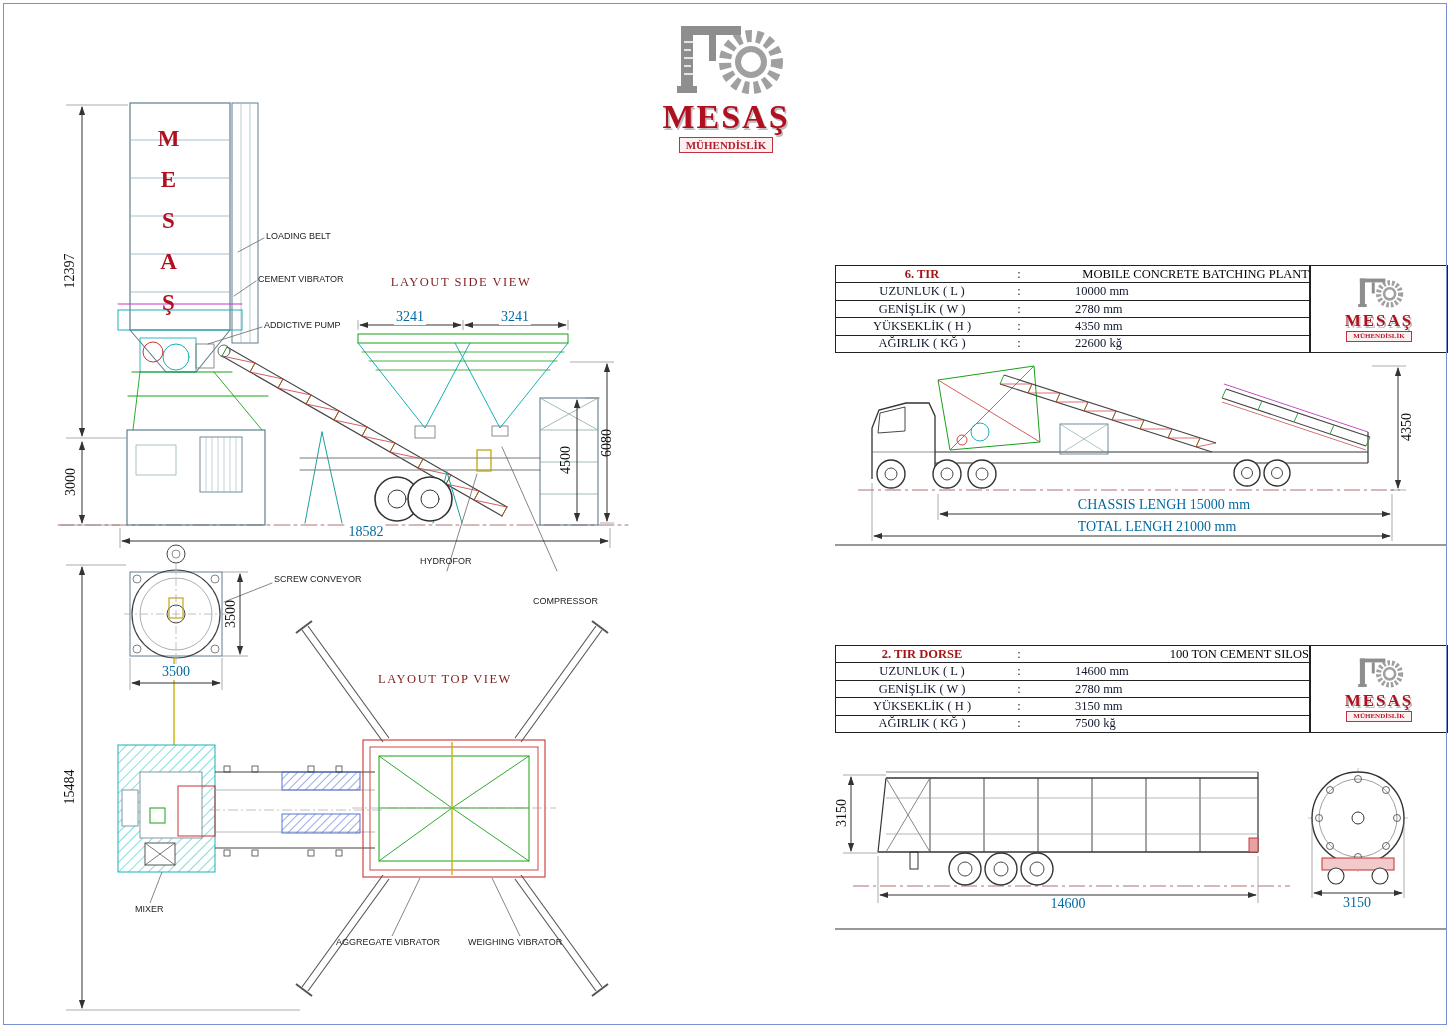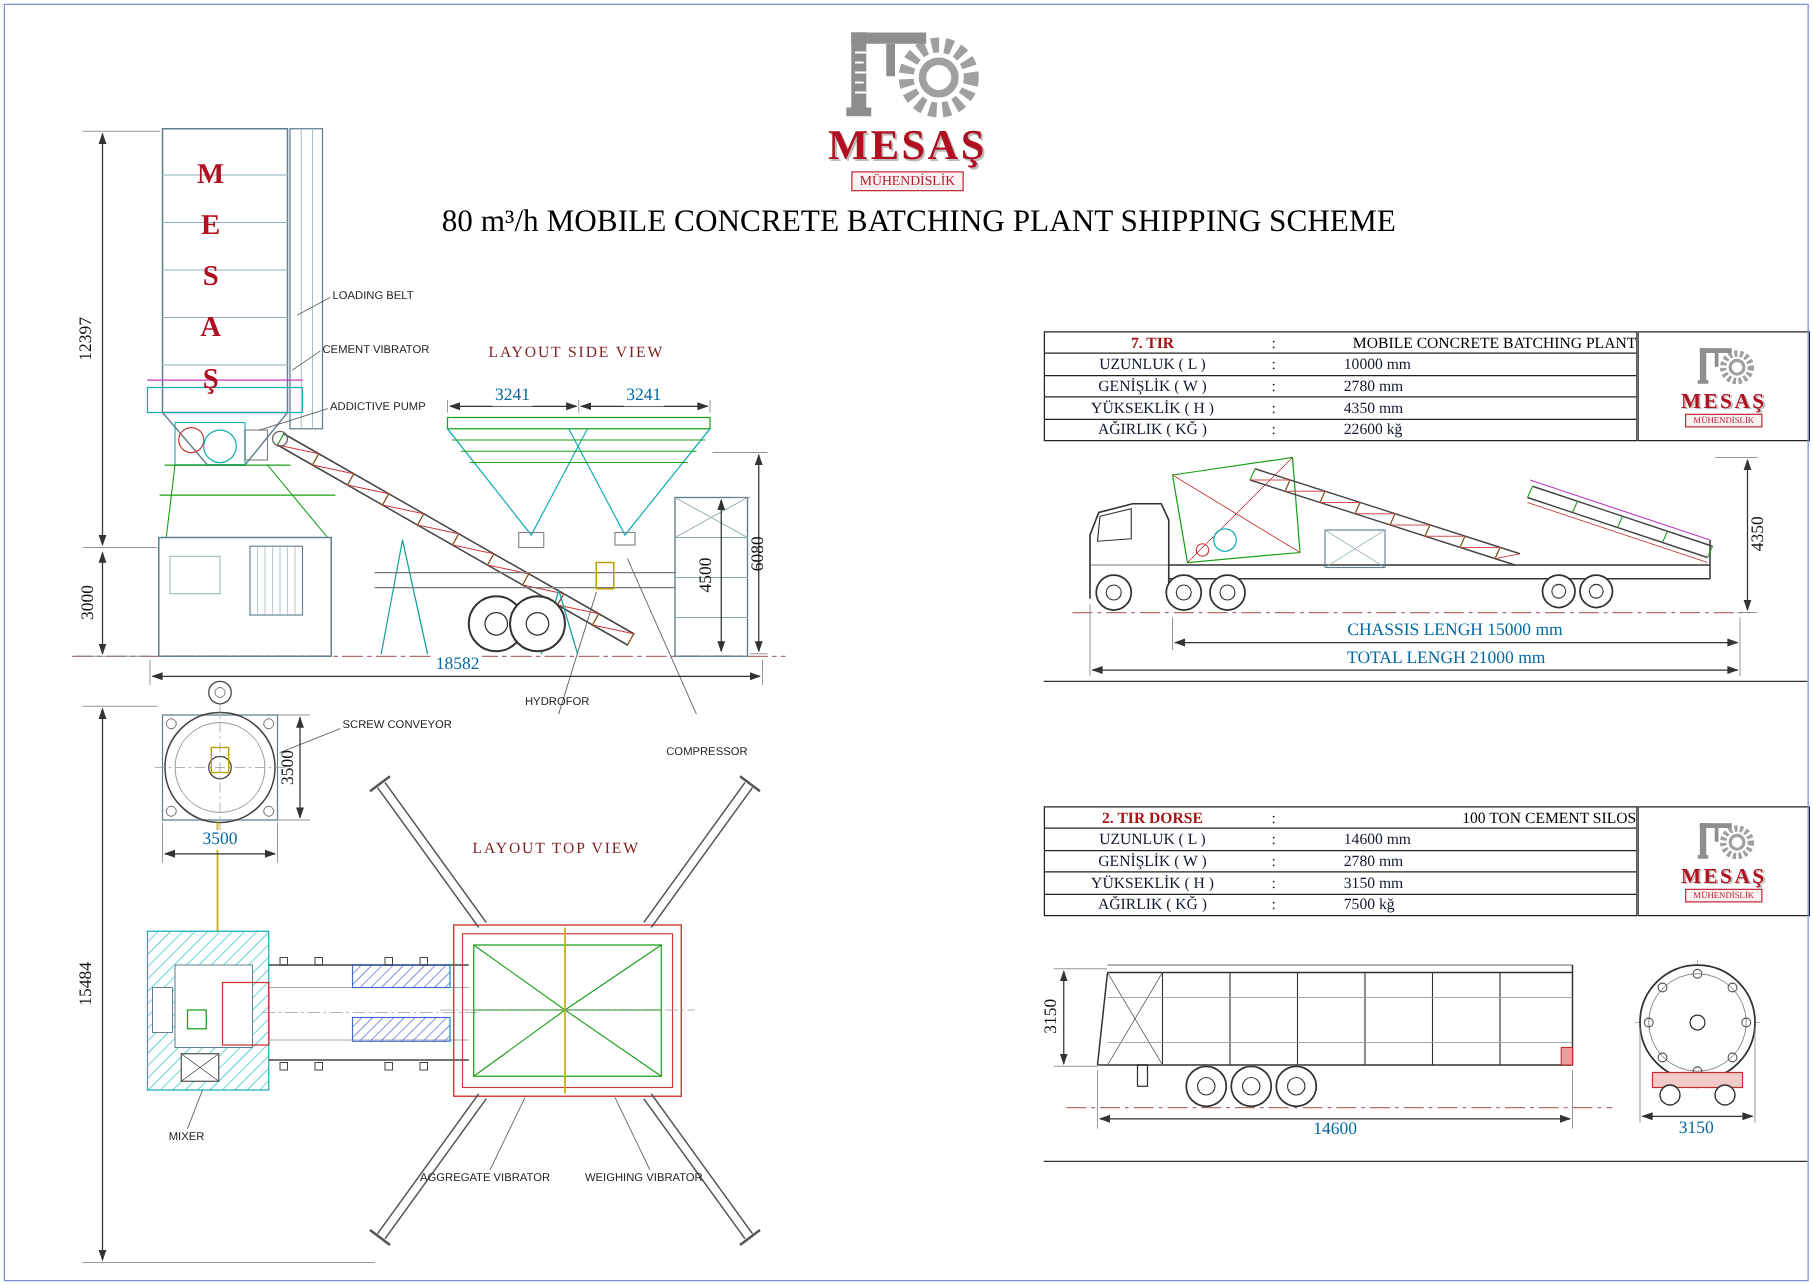--- a/index.html
+++ b/index.html
@@ -17,21 +17,21 @@
   .spec-table{position:absolute;width:475px;height:88px;border:1.4px solid #222;display:flex;flex-direction:column;background:#fff}
   .spec-row{flex:1;display:flex;align-items:center;border-bottom:1px solid #222;font:12.5px "Liberation Serif",serif;color:#10182c}
   .spec-row:last-child{border-bottom:none}
   .spec-label{width:172px;text-align:center}
   .spec-sep{width:22px;text-align:center}
   .spec-value{flex:1;padding-left:45px}
   .spec-row.header .spec-value{padding-left:0;text-align:right;color:#000}
   .red-text{color:#a31515;font-weight:bold}
   .logo-wrap{position:absolute;display:flex;flex-direction:column;align-items:center}
   .logo-name{font-family:"Liberation Serif",serif;font-weight:bold;color:#b01020;letter-spacing:2px;text-shadow:1.5px 1.5px 0 #bcbcbc;line-height:1}
-  .logo-sub{font-family:"Liberation Serif",serif;font-weight:normal;color:#b02030;border:1px solid #c03040;background:#fdf0f0;padding:0 6px;line-height:1.3;white-space:nowrap}
+  .logo-sub{font-family:"Liberation Serif",serif;font-weight:bold;color:#b02030;border:1px solid #c03040;background:#fdf0f0;padding:0 6px;line-height:1.3;white-space:nowrap}
   .logo-box{position:absolute;width:138px;height:88px;border:1.4px solid #222;display:flex;flex-direction:column;align-items:center;justify-content:center;background:#fff}
   .note{position:absolute;left:845px;top:967px;font:13.5px "Liberation Serif",serif;color:#111;white-space:nowrap}
   .note .note-prefix{color:#c01818;font-weight:bold}
   .note .note-rest{margin-left:5px}
   .frame{position:absolute;left:3px;top:3px;width:1444px;height:1022px;border:1px solid #7b8fd4;pointer-events:none}
 </style>
 </head>
 <body>
 
 <div id="canvas">
@@ -432,21 +432,20 @@
           <line x1="33" y1="30" x2="40" y2="30"></line>
       <line x1="33" y1="38" x2="42" y2="38"></line>
           <line x1="33" y1="46" x2="40" y2="46"></line>
       <line x1="33" y1="54" x2="42" y2="54"></line>
     </g>
   </svg>
   <div class="logo-name" style="font-size:34px">MESAŞ</div>
   <div class="logo-sub" style="font-size:11px;margin-top:3px">MÜHENDİSLİK</div>
 </div>
 
-<div class="page-title">80 m³/h MOBILE CONCRETE BATCHING PLANT SHIPPING SCHEME</div>
 
 <div class="silo-text">MESAŞ</div>
 <div class="viewlabel" style="left:461px;top:282px">LAYOUT SIDE VIEW</div>
 
 <div class="callout" style="left:266px;top:231px">LOADING BELT</div>
 <div class="callout" style="left:258px;top:274px">CEMENT VIBRATOR</div>
 <div class="callout" style="left:264px;top:320px">ADDICTIVE PUMP</div>
 
 <div class="callout" style="left:274px;top:574px">SCREW CONVEYOR</div>
 <div class="callout" style="left:420px;top:556px">HYDROFOR</div>
@@ -463,21 +462,21 @@
 <div class="viewlabel" style="left:445px;top:679px">LAYOUT TOP VIEW</div>
 <div class="vdim" style="left:231px;top:614px">3500</div>
 <div class="hdim" style="left:176px;top:672px">3500</div>
 <div class="vdim" style="left:70px;top:787px">15484</div>
 <div class="callout" style="left:135px;top:904px">MIXER</div>
 <div class="callout" style="left:336px;top:937px">AGGREGATE VIBRATOR</div>
 <div class="callout" style="left:468px;top:937px">WEIGHING VIBRATOR</div>
 
 <div class="spec-table" style="left:835px;top:265px">
   <div class="spec-row header">
-    <span class="spec-label red-text">7. TIR</span>
+    <span class="spec-label red-text">6. TIR</span>
     <span class="spec-sep">:</span>
     <span class="spec-value">MOBILE CONCRETE BATCHING PLANT</span>
   </div>
   <div class="spec-row">
     <span class="spec-label">UZUNLUK ( L )</span>
     <span class="spec-sep">:</span>
     <span class="spec-value">10000 mm</span>
   </div>
   <div class="spec-row">
     <span class="spec-label">GENİŞLİK ( W )</span>

